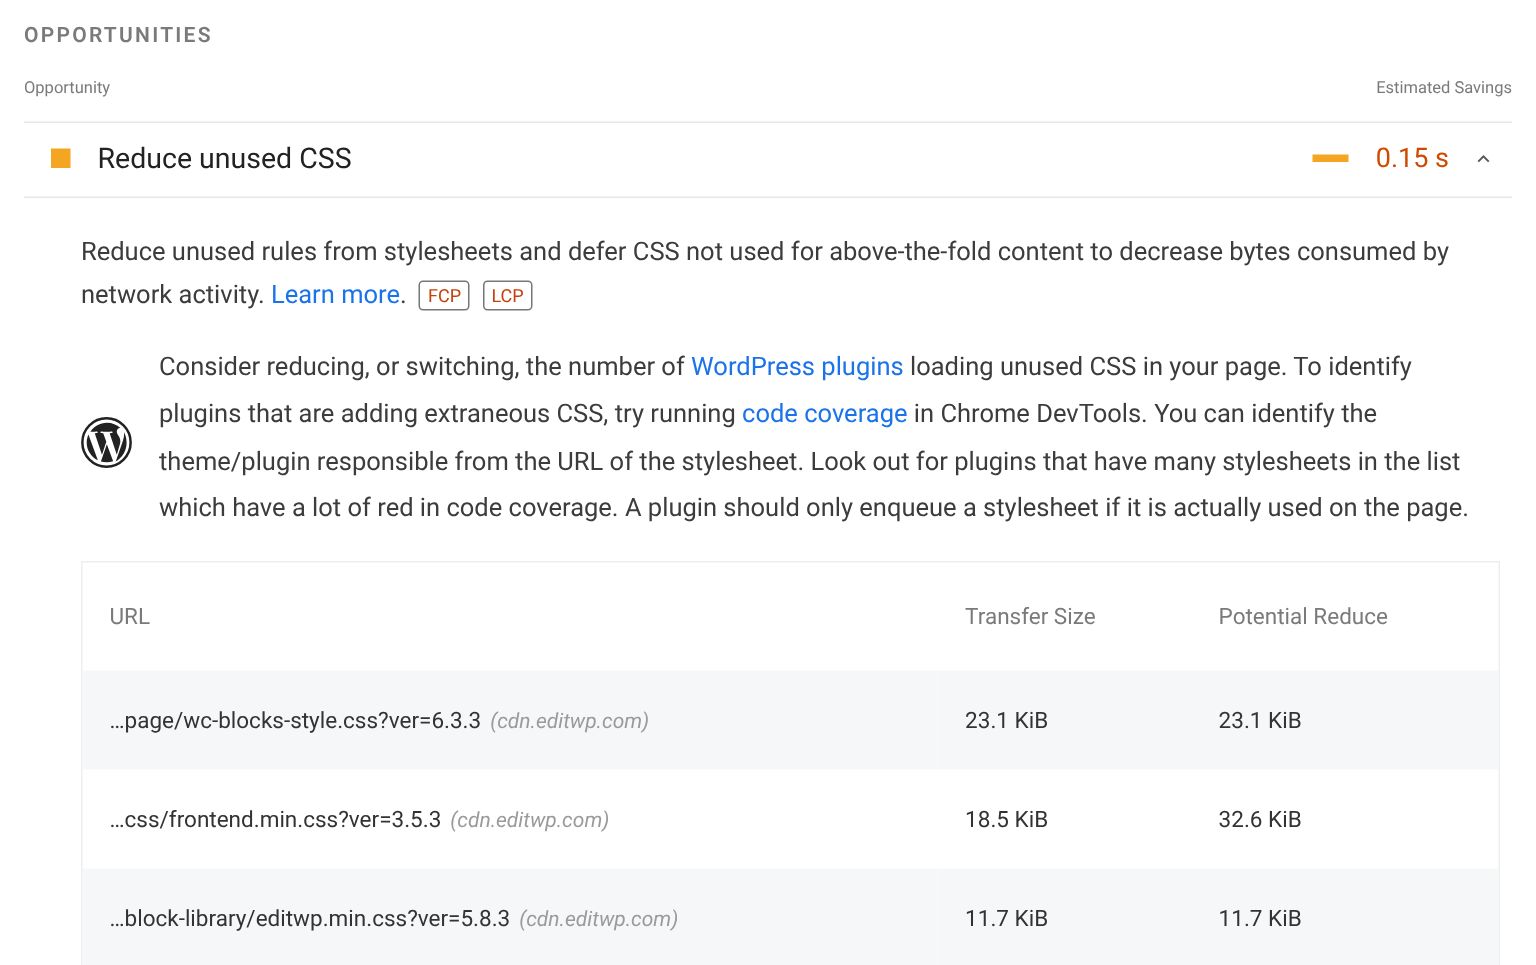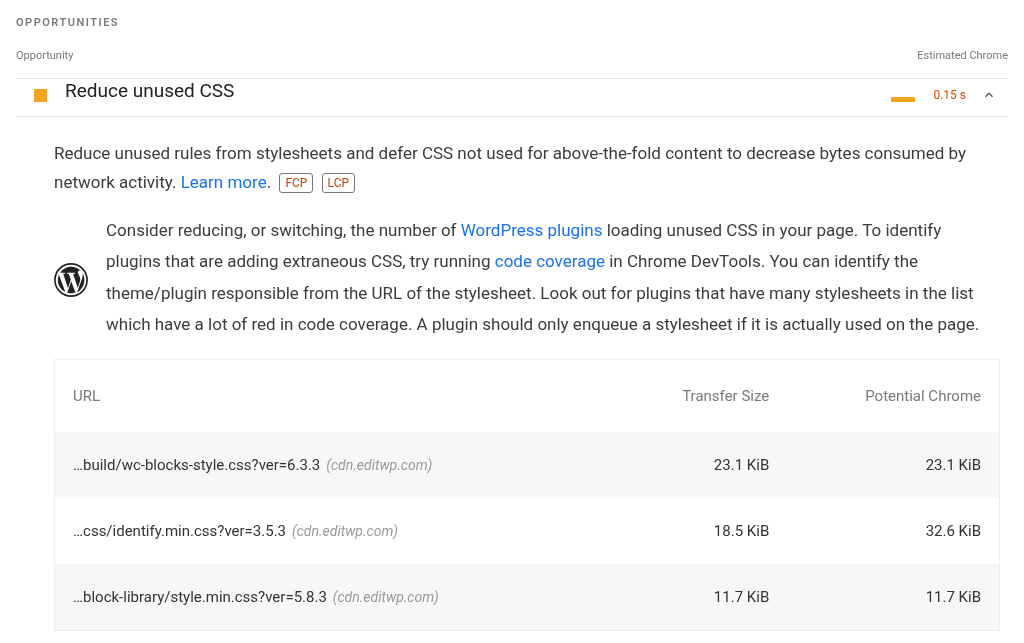--- a/index.html
+++ b/index.html
@@ -4,38 +4,38 @@
   <style>
     * { box-sizing: border-box; margin: 0; padding: 0; }
     body {
       font-family: -apple-system, BlinkMacSystemFont, "Segoe UI", Roboto, Helvetica, Arial, sans-serif;
       background: #fff;
       color: #333;
       padding: 16px;
       font-size: 15px;
     }
     .section-heading {
-      font-size: 11px;
+      font-size: 14px;
       letter-spacing: 1.5px;
       color: #7a7a7a;
       font-weight: 600;
       margin-bottom: 20px;
     }
     .column-headers {
       display: flex;
       justify-content: space-between;
       color: #7a7a7a;
       font-size: 11px;
       padding-bottom: 8px;
       margin-bottom: 8px;
     }
     .opportunity-row {
       display: flex;
-      align-items: flex-end;
-      padding: 0 0 14px 0;
+      align-items: center;
+      padding: 12px 0 14px 0;
       border-top: 1px solid #e6e6e6;
       border-bottom: 1px solid #e6e6e6;
       cursor: pointer;
     }
     .square-marker {
       width: 13px; height: 13px;
       background: #f4a623;
       margin-left: 18px;
       margin-right: 18px;
       flex-shrink: 0;
@@ -45,21 +45,21 @@
       color: #222;
       flex: 1;
     }
     .savings-bar {
       width: 24px; height: 5px;
       background: #f4a623;
       margin-right: 18px;
     }
     .savings-value {
       color: #d04900;
-      font-size: 12px;
+      font-size: 18px;
       margin-right: 16px;
     }
     .chevron {
       width: 14px; height: 14px;
       margin-right: 12px;
       color: #555;
     }
     .description {
       padding: 22px 8px 0 38px;
       font-size: 17px;
@@ -104,34 +104,34 @@
       padding: 24px 18px;
       font-size: 15px;
       text-align: left;
     }
     .tbl th {
       color: #7a7a7a;
       font-weight: 400;
       vertical-align: middle;
       line-height: 1.6;
     }
-    .tbl th.num, .tbl td.num { text-align: right; white-space: nowrap; }
+    .tbl th.num, .tbl td.num { white-space: nowrap; }
     .tbl tbody tr:nth-child(odd) { background: #f6f7f8; }
     .tbl tbody td { color: #333; }
     .url-path { color: #333; }
     .url-domain { color: #9a9a9a; margin-left: 6px; font-size: 14px; font-style: italic; }
   </style>
 </head>
 <body>
 
 <div class="section-heading">OPPORTUNITIES</div>
 
 <div class="column-headers">
   <span>Opportunity</span>
-  <span>Estimated Chrome</span>
+  <span>Estimated Savings</span>
 </div>
 
 <div class="opportunity-row">
   <div class="square-marker"></div>
   <div class="op-title">Reduce unused CSS</div>
   <div class="savings-bar"></div>
   <div class="savings-value">0.15 s</div>
   <svg class="chevron" viewBox="0 0 24 24">
     <path d="M6 15 L12 9 L18 15" fill="none" stroke="currentColor" stroke-width="2.2"></path>
   </svg>
@@ -152,34 +152,34 @@
     <span>Consider reducing, or switching, the number of </span><a href="#">WordPress plugins</a><span> loading unused CSS in your page. To identify plugins that are adding extraneous CSS, try running </span><a href="#">code coverage</a><span> in Chrome DevTools. You can identify the theme/plugin responsible from the URL of the stylesheet. Look out for plugins that have many stylesheets in the list which have a lot of red in code coverage. A plugin should only enqueue a stylesheet if it is actually used on the page.</span>
   </div>
 </div>
 
 <div class="table-wrap">
   <table class="tbl">
     <thead>
       <tr>
         <th>URL</th>
         <th class="num">Transfer Size</th>
-        <th class="num">Potential Chrome</th>
+        <th class="num">Potential Reduce</th>
       </tr>
     </thead>
     <tbody id="tbody">
         <tr>
-          <td><span class="url-path">…build/wc-blocks-style.css?ver=6.3.3</span><span class="url-domain">(cdn.editwp.com)</span></td>
+          <td><span class="url-path">…page/wc-blocks-style.css?ver=6.3.3</span><span class="url-domain">(cdn.editwp.com)</span></td>
           <td class="num">23.1 KiB</td>
           <td class="num">23.1 KiB</td>
         </tr>
         <tr>
-          <td><span class="url-path">…css/identify.min.css?ver=3.5.3</span><span class="url-domain">(cdn.editwp.com)</span></td>
+          <td><span class="url-path">…css/frontend.min.css?ver=3.5.3</span><span class="url-domain">(cdn.editwp.com)</span></td>
           <td class="num">18.5 KiB</td>
           <td class="num">32.6 KiB</td>
         </tr>
         <tr>
-          <td><span class="url-path">…block-library/style.min.css?ver=5.8.3</span><span class="url-domain">(cdn.editwp.com)</span></td>
+          <td><span class="url-path">…block-library/editwp.min.css?ver=5.8.3</span><span class="url-domain">(cdn.editwp.com)</span></td>
           <td class="num">11.7 KiB</td>
           <td class="num">11.7 KiB</td>
         </tr>
       </tbody>
   </table>
 </div>
 
 </body></html>

